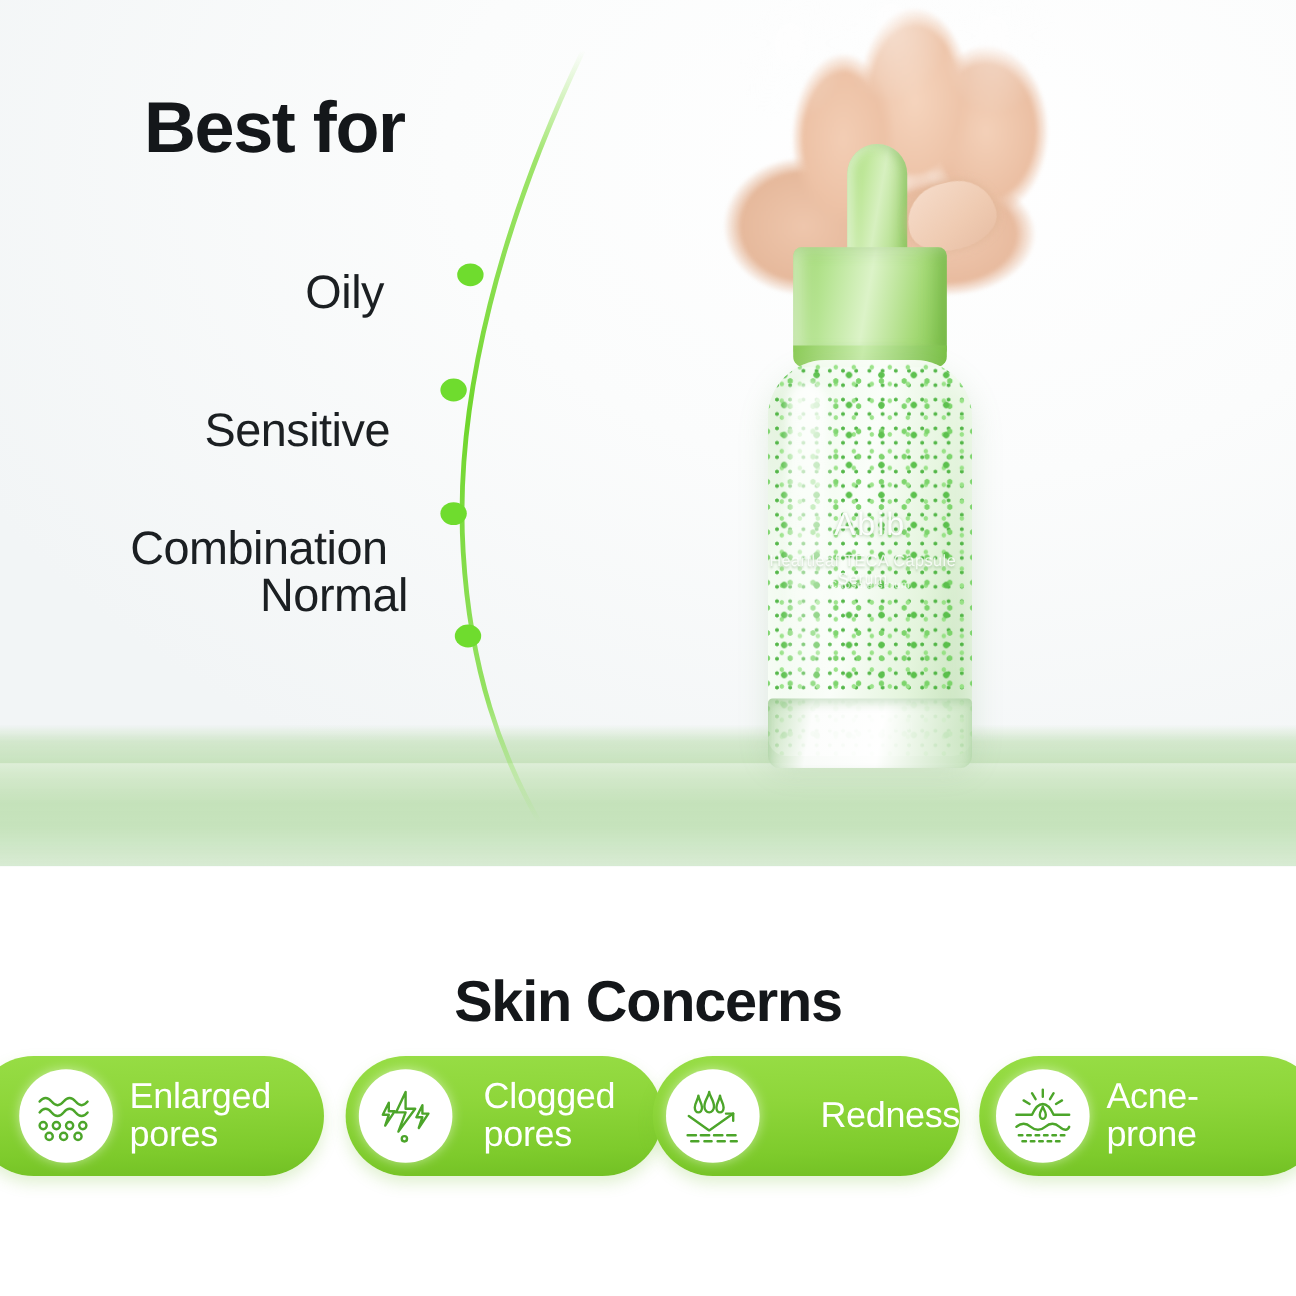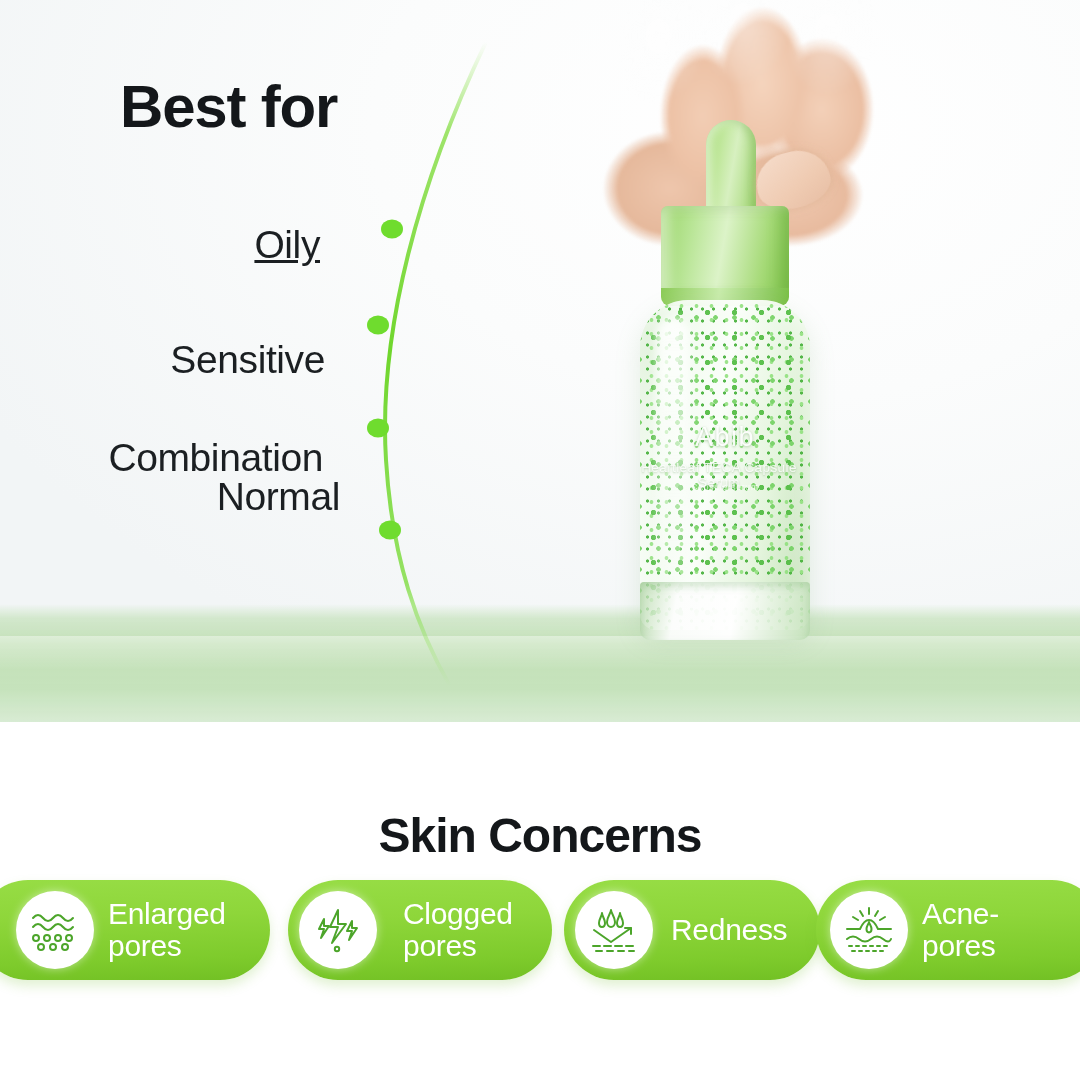--- a/index.html
+++ b/index.html
@@ -42,21 +42,21 @@
     color:#14171a;
   }
 
   
   .skin-list { position:absolute; left:0; top:225px; width:345px; }
   .skin-item {
     text-align:right; color:#1b1f22;
     font-size:39px; font-weight:400; letter-spacing:-.4px;
     line-height:1;
   }
-  .skin-item.i0 { margin-top:0px;  padding-right:25px;text-decoration:underline; }
+  .skin-item.i0 { margin-top:0px;  padding-right:25px; }
   .skin-item.i1 { margin-top:76px; padding-right:20px; }
   .skin-item.i2 { margin-top:59px; padding-right:22px; }
   .skin-item.i3 { padding-right:5px;  }
 
   .arc-svg { position:absolute; left:300px; top:30px; width:280px; height:660px; }
 
   
   .product { position:absolute; left:560px; top:0; width:420px; height:660px; }
 
   .hand {
@@ -181,21 +181,21 @@
   }
   .pill {
     position:absolute; top:0; height:100px;
     border-radius:52px;
     display:flex; align-items:center;
     background:linear-gradient(178deg,#97dd45 0%,#8ed63a 38%,#7ecb2c 78%,#72c024 100%);
     box-shadow:0 6px 12px rgba(120,190,50,.22);
   }
   .pill.p0 { left:-22px;  width:292px; }
   .pill.p1 { left:288px;  width:264px;gap:12px; }
-  .pill.p2 { left:564px;  width:256px; }
+  .pill.p2 { left:544px;  width:256px;justify-content:space-between; }
   .pill.p3 { left:816px;  width:286px; }
 
   .pill-icon {
     width:78px; height:78px; min-width:78px; border-radius:50%;
     background:#ffffff; margin-left:11px;
     display:flex; align-items:center; justify-content:center;
     box-shadow:0 0 10px rgba(255,255,255,.5);
   }
   .pill.p0 .pill-icon { margin-left:38px; }
   .pill.p3 .pill-icon { margin-left:14px; }
@@ -319,17 +319,17 @@
         <svg width="54" height="50" viewBox="0 0 54 50" fill="none" stroke="#4CA52A" stroke-width="2" stroke-linecap="round" stroke-linejoin="round">
           <path d="M27 3 v6 M18 6 l3 5 M36 6 l-3 5 M11 12 l5 3 M43 12 l-5 3"></path>
           <path d="M5 24 h13 q4 -9 9 -9 t9 9 h13"></path>
           <path d="M27 22 c0 -3 2.5 -5.5 2.5 -7 c0 1.5 2.5 4 2.5 7 c0 2 -1.2 3.4 -2.5 3.4 c-1.3 0 -2.5 -1.4 -2.5 -3.4Z" transform="translate(-2.5,2)"></path>
           <path d="M5 34 q6 -5 12 0 t12 0 t12 0 t8 0"></path>
           <path d="M7 41 h3 M14 41 h3 M21 41 h3 M28 41 h3 M35 41 h3 M42 41 h3"></path>
           <path d="M10 46 h3 M17 46 h3 M24 46 h3 M31 46 h3 M38 46 h3"></path>
         </svg>
       </span>
       <span class="pill-label">Acne-
-pores</span>
+prone</span>
     </div>
 
   </div>
 </section>
 
 </body></html>

